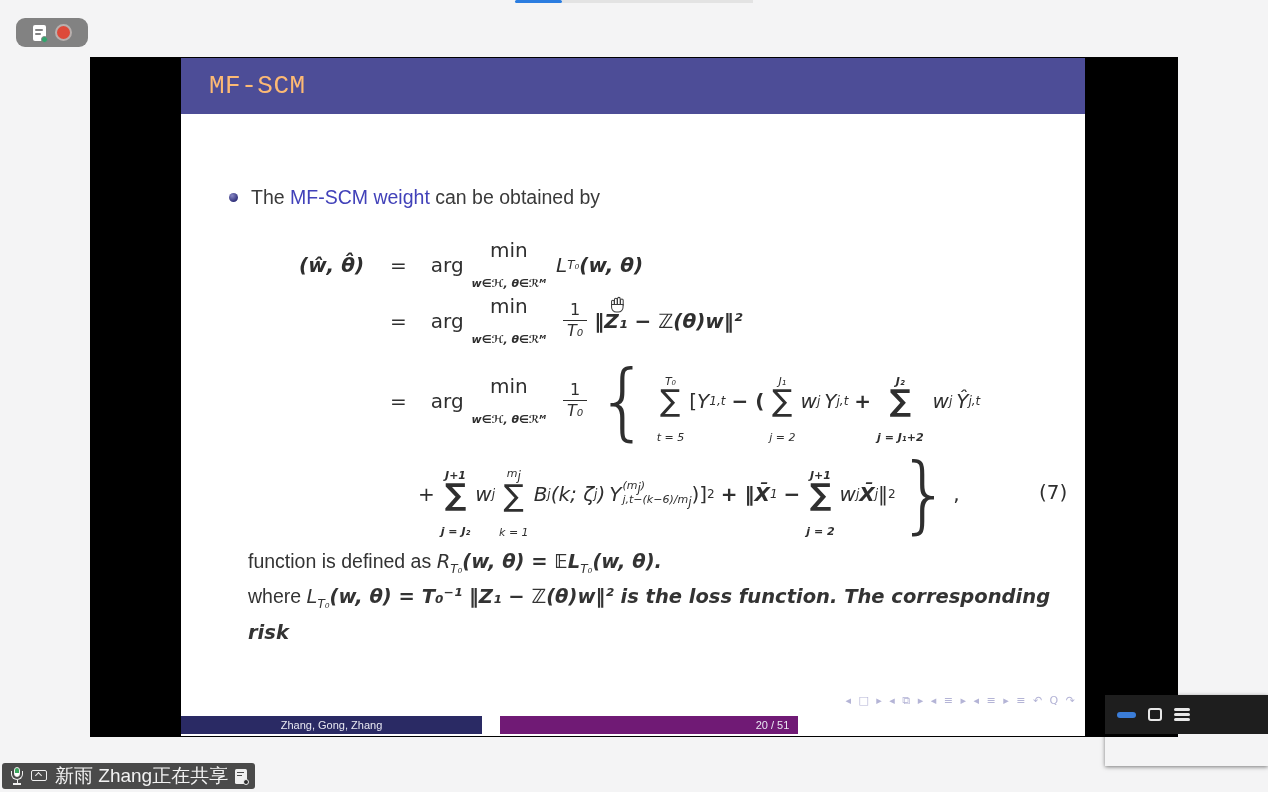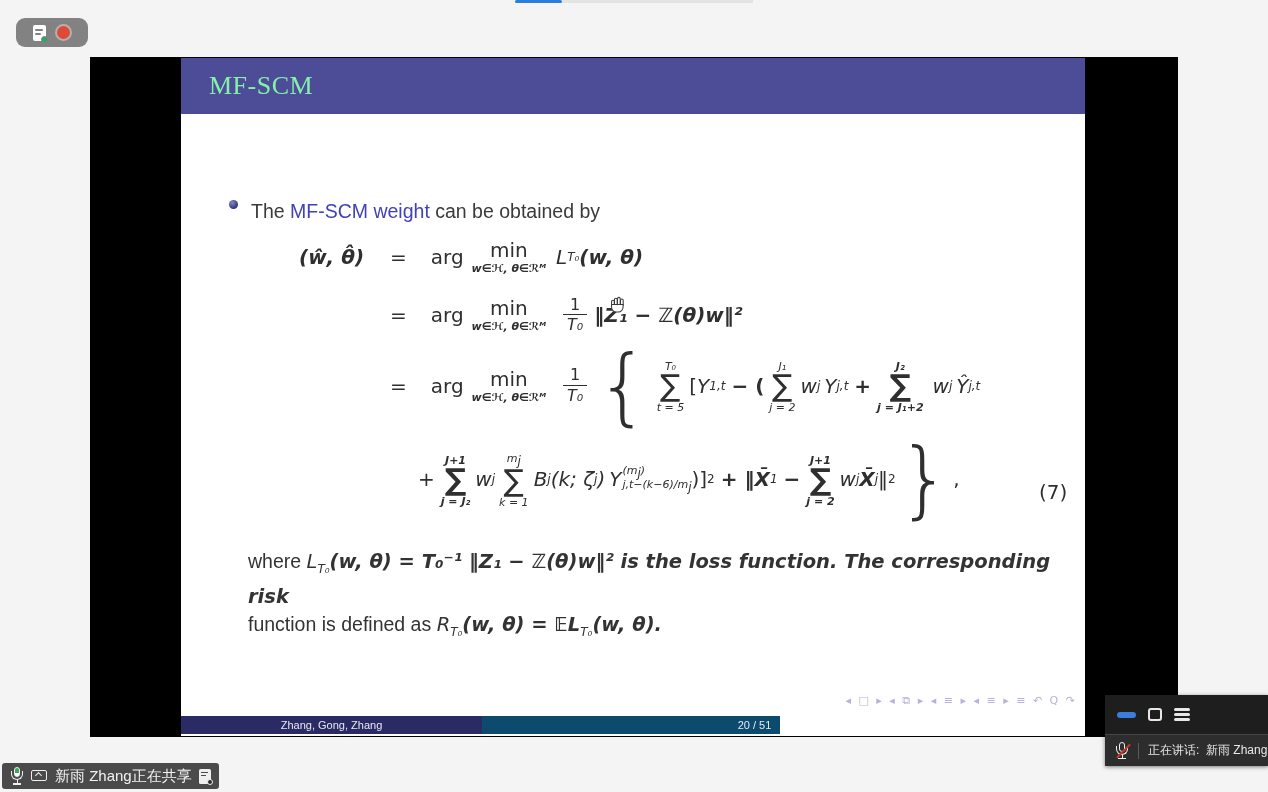--- a/index.html
+++ b/index.html
@@ -23,67 +23,67 @@
                  background:#2fa56b; border-radius:50%; border:1px solid #828282; }
   .rec-btn { width:17px; height:17px; border-radius:50%; background:#dd4a3a;
              border:2px solid #b8b0ae; }
 
   
   .stage { position:absolute; left:90px; top:57px; width:1088px; height:680px; background:#000; }
 
   
   .slide { position:absolute; left:91px; top:1px; width:904px; height:678px; background:#ffffff; }
   .slide-titlebar { position:absolute; left:0; top:0; width:100%; height:56px; background:#4d4d97; }
-  .slide-title { color:#86efac; font-size:26px; line-height:56px; padding-left:28px;
-                 font-family:Liberation Serif, serif; letter-spacing:0.5px; }
-
-  .bullet-row { position:absolute; left:48px; top:142px; display:flex; gap:13px; }
+  .slide-title { color:#fdba74; font-size:26px; line-height:56px; padding-left:28px;
+                 font-family:Liberation Mono, monospace; letter-spacing:0.5px; }
+
+  .bullet-row { position:absolute; left:48px; top:128px; display:flex; align-items:center; gap:13px; }
   .bullet-dot { width:9px; height:9px; border-radius:50%;
                 background:radial-gradient(circle at 35% 30%, #8787c4, #32327c 70%); }
   .bullet-text { font-size:19.5px; color:#3a3a3a; font-family:"Liberation Sans",sans-serif; }
   .hl { color:#4141b9; }
 
   
   .mrow { position:absolute; display:flex; align-items:center;
           font-family:"DejaVu Sans",sans-serif; color:#2f2f2f; font-size:20px; white-space:nowrap; }
   .it { font-style:italic; }
   .bi { font-style:italic; font-weight:bold; }
   .rm { font-style:normal; }
   sub { font-size:12px; font-style:italic; }
   sup { font-size:12px; font-style:italic; }
   .stack { display:inline-flex; flex-direction:column; align-items:center; line-height:1; }
   .minstack { margin:0 10px 0 8px; }
   .minstack .top { font-size:20px; }
-  .lim { font-size:11px; font-style:italic; margin-top:3px;text-align:center; }
+  .lim { font-size:11px; font-style:italic; margin-top:18px;text-align:center; }
   .sumstack { margin:0 5px; }
   .sumglyph { font-size:30px; line-height:0.9; font-style:normal; }
   .frac { display:inline-flex; flex-direction:column; align-items:center; font-size:16px;
           font-style:italic; margin:0 7px; line-height:1.15; }
   .frac .den { border-top:1.5px solid #2f2f2f; padding:1px 4px 0 4px; }
   .brace { font-size:84px; font-weight:100; line-height:0; color:#2f2f2f;
            font-family:"DejaVu Sans",sans-serif; margin:0 2px; transform:scaleY(1.0); }
   .supsub { display:inline-flex; flex-direction:column; align-items:flex-start;
             line-height:1; font-size:11px; margin-left:1px; }
   .supsub .srow { font-style:italic;text-align:center; }
   .sp6 { margin-left:6px;font-weight:bold; } .sp10 { margin-left:10px; } .sp4 { margin-left:4px; }
   .eqnum { position:absolute; font-size:20px; color:#2f2f2f; font-family:"DejaVu Sans",sans-serif; }
 
   .wherep { position:absolute; left:67px; top:490px; width:818px; font-size:19.5px;
             line-height:27.5px; color:#333; font-family:"Liberation Sans",sans-serif; }
   .wherep .m { font-family:"DejaVu Sans",sans-serif; }
 
   .navsyms { position:absolute; right:8px; top:636px; color:#b4b4d6; font-size:11px;
              letter-spacing:2px; font-family:"DejaVu Sans",sans-serif; }
 
-  .slide-footer { position:absolute; left:0; top:658px; width:100%; height:18px; display:flex; }
+  .slide-footer { position:absolute; left:0; top:658px; width:100%; height:18px; display:flex;gap:18px; }
   .f-sec { height:100%; display:flex; align-items:center; justify-content:center;
            color:#e8e8f2; font-size:11px; font-family:"Liberation Sans",sans-serif; }
   .f1 { width:33.3%; background:#2a2a64; }
   .f2 { width:33.7%; background:#3e3e8c; }
-  .f3 { width:33%; background:#0c4a6e; justify-content:flex-end; padding-right:9px; }
+  .f3 { width:33%; background:#701a75; justify-content:flex-end; padding-right:9px; }
 
   
   .cursor { position:absolute; left:608px; top:295px; width:19px; height:19px; }
 
   
   .overlay { position:absolute; left:1105px; top:695px; width:163px; height:71px;
              box-shadow:0 1px 4px rgba(0,0,0,.5); }
   .ov-top { height:39px; background:#1e1e1e; display:flex; align-items:center; gap:12px; padding-left:12px; }
   .min-dash { width:19px; height:6px; background:#3b7dd8; border-radius:3px; }
   .max-sq { width:14px; height:13px; border:2.5px solid #e8e8e8; border-radius:3px; }
@@ -102,21 +102,21 @@
   .mic .arc { position:absolute; left:1px; top:4px; width:12px; height:9px;
               border:1.2px solid #efefef; border-top:none; border-radius:0 0 7px 7px; }
   .mic .stem { position:absolute; left:6.5px; top:13px; width:1.5px; height:3px; background:#efefef; }
   .mic .base { position:absolute; left:3px; top:16px; width:8px; height:1.5px; background:#efefef; }
   .mic .slash { position:absolute; left:-1px; top:8px; width:19px; height:2px; background:#c0392b;
                 transform:rotate(-45deg); border-radius:1px; }
 
   
   .share-badge { position:absolute; left:2px; top:763px; height:26px; background:#4a4a4a;
                  border-radius:3px; display:flex; align-items:center; gap:7px; padding:0 8px; }
-  .share-badge .txt { color:#f2f2f2; font-size:15px; white-space:nowrap; }
+  .share-badge .txt { color:#f2f2f2; font-size:19px; white-space:nowrap; }
   .mon-ic { position:relative; width:17px; height:15px; }
   .mon-ic .scr { position:absolute; left:0; top:1px; width:16px; height:11px;
                  border:1.3px solid #efefef; border-radius:2px; }
   .mon-ic .arrow { position:absolute; left:5px; top:4px; width:5px; height:5px;
                    border-left:1.5px solid #efefef; border-top:1.5px solid #efefef; transform:rotate(45deg); }
   .docmini { position:relative; width:12px; height:15px; }
   .docmini .sheet { position:absolute; inset:0; background:#efefef; border-radius:1.5px; }
   .docmini .l1,.docmini .l2 { position:absolute; left:2px; height:1.5px; background:#4a4a4a; }
   .docmini .l1 { top:3px; width:7px; } .docmini .l2 { top:6px; width:5px; }
   .docmini .dot { position:absolute; right:-2px; bottom:-1px; width:6px; height:6px;
@@ -261,22 +261,22 @@
         <span class="bi">X̄</span>
         <sub>j</sub>
         <span class="rm">‖</span>
         <sup class="rm">2</sup>
       <span class="brace">}</span>
       <span class="rm">,</span>
     </div>
     <div class="eqnum" style="left:858px; top:422px;">(7)</div>
 
     <div class="wherep">
+      <div><span>function is defined as </span><span class="m it">R</span><sub class="m">T₀</sub><span class="m bi">(w, θ) = 𝔼L</span><sub class="m">T₀</sub><span class="m bi">(w, θ).</span></div>
       <div><span>where </span><span class="m it">L</span><sub class="m">T₀</sub><span class="m bi">(w, θ) = T₀⁻¹ ‖Z₁ − ℤ(θ)w‖² is the loss function.  The corresponding risk</span></div>
-      <div><span>function is defined as </span><span class="m it">R</span><sub class="m">T₀</sub><span class="m bi">(w, θ) = 𝔼L</span><sub class="m">T₀</sub><span class="m bi">(w, θ).</span></div>
     </div>
 
     <div class="navsyms">◂ □ ▸  ◂ ⧉ ▸  ◂ ≡ ▸  ◂ ≡ ▸   ≡   ↶ Q ↷</div>
 
     <div class="slide-footer">
       <div class="f-sec f1">Zhang, Gong, Zhang</div>
       <div class="f-sec f3">20 / 51</div>
     </div>
   </div>
 </div>
@@ -296,31 +296,20 @@
 <div class="overlay">
   <div class="ov-top">
     <div class="min-dash"></div>
     <div class="max-sq"></div>
     <div class="menu-ic">
         <i></i>
         <i></i>
         <i></i>
       </div>
   </div>
-  <div class="ov-bottom">
-    <div class="mic muted">
-      <div class="body"></div>
-      <div class="arc"></div>
-      <div class="stem"></div>
-      <div class="base"></div>
-      <div class="slash"></div>
-    </div>
-    <div class="ov-divider"></div>
-    <div class="speaking"><span>正在讲话:</span>&nbsp;&nbsp;<span>新雨 Zhang</span></div>
-  </div>
 </div>
 
 <div class="share-badge">
   <div class="mic live">
     <div class="body"></div>
     <div class="arc"></div>
     <div class="stem"></div>
     <div class="base"></div>
   </div>
   <div class="mon-ic">

